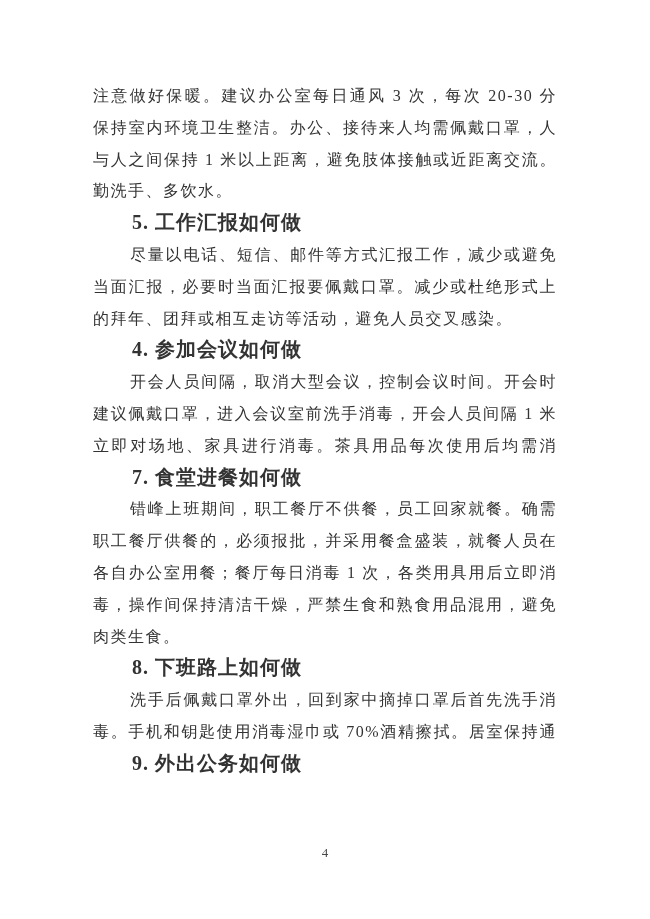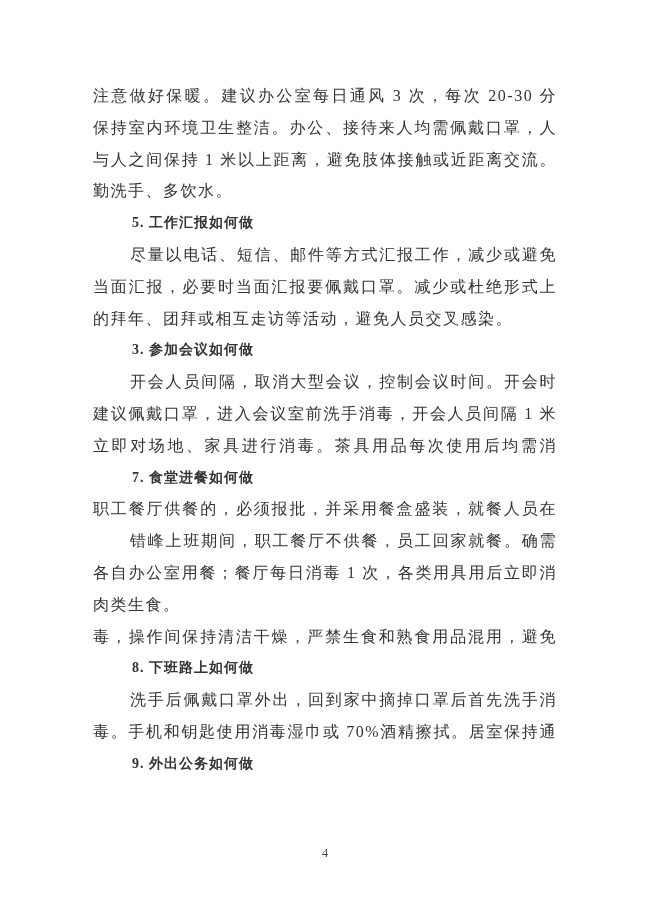--- a/index.html
+++ b/index.html
@@ -36,21 +36,21 @@
     text-align-last: justify;
     text-justify: inter-character;
   }
   
   .ind {
     text-indent: 37px;
   }
   
   .hd {
     font-weight: bold;
-    font-size: 14px;
+    font-size: 20px;
     text-indent: 39px;
     letter-spacing: 1px;
   }
   .page-number {
     position: absolute;
     top: 845px;
     left: 0;
     width: 650px;
     text-align: center;
     font-size: 13px;
@@ -67,31 +67,31 @@
     <div class="ln jf">注意做好保暖。建议办公室每日通风 3 次，每次 20-30 分钟，</div>
     <div class="ln jf">保持室内环境卫生整洁。办公、接待来人均需佩戴口罩，人</div>
     <div class="ln jf">与人之间保持 1 米以上距离，避免肢体接触或近距离交流。</div>
     <div class="ln">勤洗手、多饮水。</div>
 
     <div class="ln hd">5. 工作汇报如何做</div>
     <div class="ln jf ind">尽量以电话、短信、邮件等方式汇报工作，减少或避免</div>
     <div class="ln jf">当面汇报，必要时当面汇报要佩戴口罩。减少或杜绝形式上</div>
     <div class="ln">的拜年、团拜或相互走访等活动，避免人员交叉感染。</div>
 
-    <div class="ln hd">3. 参加会议如何做</div>
+    <div class="ln hd">4. 参加会议如何做</div>
     <div class="ln jf ind">开会人员间隔，取消大型会议，控制会议时间。开会时</div>
     <div class="ln jf">建议佩戴口罩，进入会议室前洗手消毒，开会人员间隔 1 米</div>
     <div class="ln jf">立即对场地、家具进行消毒。茶具用品每次使用后均需消毒。</div>
 
     <div class="ln hd">7. 食堂进餐如何做</div>
+    <div class="ln jf ind">错峰上班期间，职工餐厅不供餐，员工回家就餐。确需</div>
     <div class="ln jf">职工餐厅供餐的，必须报批，并采用餐盒盛装，就餐人员在</div>
-    <div class="ln jf ind">错峰上班期间，职工餐厅不供餐，员工回家就餐。确需</div>
     <div class="ln jf">各自办公室用餐；餐厅每日消毒 1 次，各类用具用后立即消</div>
+    <div class="ln jf">毒，操作间保持清洁干燥，严禁生食和熟食用品混用，避免</div>
     <div class="ln">肉类生食。</div>
-    <div class="ln jf">毒，操作间保持清洁干燥，严禁生食和熟食用品混用，避免</div>
 
     <div class="ln hd">8. 下班路上如何做</div>
     <div class="ln jf ind">洗手后佩戴口罩外出，回到家中摘掉口罩后首先洗手消</div>
     <div class="ln jf">毒。手机和钥匙使用消毒湿巾或 70%酒精擦拭。居室保持通</div>
 
     <div class="ln hd">9. 外出公务如何做</div>
 
   </div>
 
   <div class="page-number">4</div>

